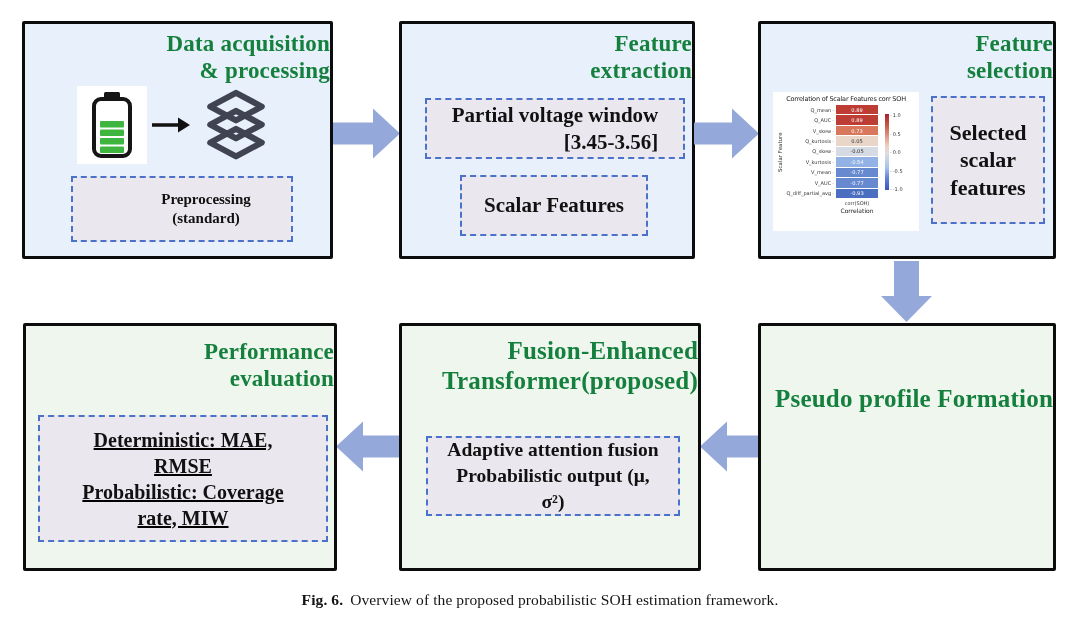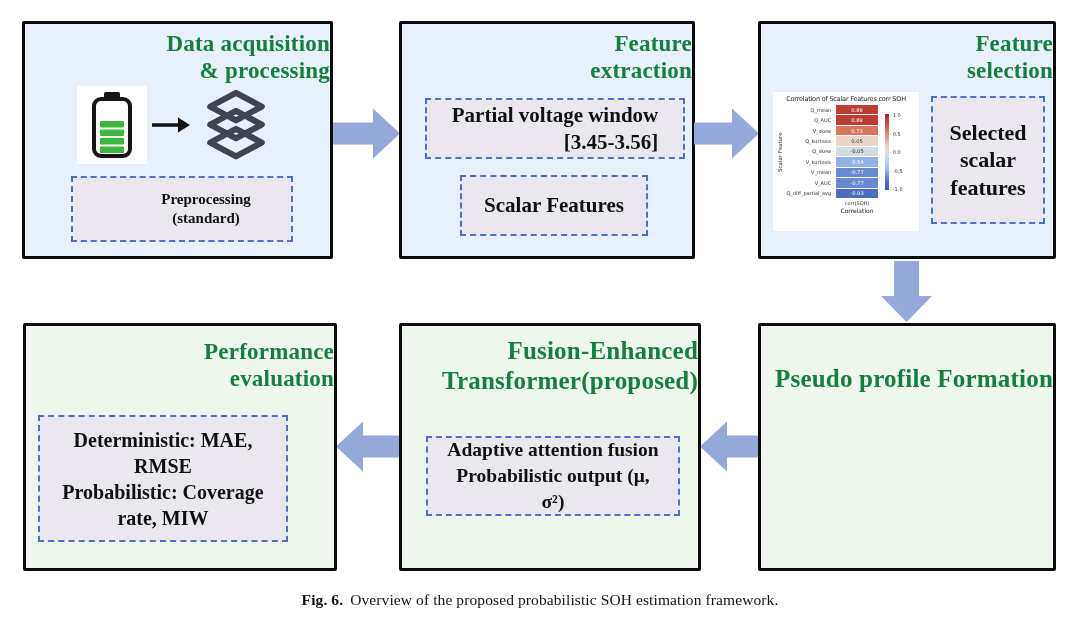--- a/index.html
+++ b/index.html
@@ -193,21 +193,21 @@
 scalar
 features</span>
     </div>
   </div>
 
   <svg class="flow-arrow" style="left:881px;top:261px;" width="51" height="61" viewBox="0 0 51 61">
     <polygon points="13,0 38,0 38,35 51,35 25.5,61 0,35 13,35" style="fill:var(--arrow)"></polygon>
   </svg>
 
   <div class="fbox bottom" style="left:758px;top:323px;width:298px;height:248px;">
-    <div class="box-title" style="padding-top:38px;font-size:25px;">Pseudo profile Formation</div>
+    <div class="box-title" style="padding-top:26px;font-size:25px;margin-top:32px;">Pseudo profile Formation</div>
   </div>
 
   <svg class="flow-arrow" style="left:700px;top:419px;" width="58" height="55" viewBox="0 0 58 55">
     <polygon points="0,27.5 27,2.5 27,16.5 58,16.5 58,38.5 27,38.5 27,52.5" style="fill:var(--arrow)"></polygon>
   </svg>
 
   <div class="fbox bottom" style="left:399px;top:323px;width:302px;height:248px;">
     <div class="box-title" style="padding-top:10px;font-size:25px;">Fusion-Enhanced
 Transformer(proposed)</div>
     <div class="inner" style="left:24px;top:110px;width:254px;height:80px;">
@@ -217,21 +217,21 @@
     </div>
   </div>
 
   <svg class="flow-arrow" style="left:336px;top:419px;" width="63" height="55" viewBox="0 0 63 55">
     <polygon points="0,27.5 27,2.5 27,16.5 63,16.5 63,38.5 27,38.5 27,52.5" style="fill:var(--arrow)"></polygon>
   </svg>
 
   <div class="fbox bottom" style="left:23px;top:323px;width:314px;height:248px;">
     <div class="box-title" style="padding-top:12px;">Performance
 evaluation</div>
-    <div class="inner" style="left:12px;top:89px;width:250px;height:127px;">
+    <div class="inner" style="left:12px;top:89px;width:290px;height:127px;text-decoration:underline;">
       <span style="font-size:20px;line-height:1.3;">Deterministic: MAE,
 RMSE
 Probabilistic: Coverage
 rate, MIW</span>
     </div>
   </div>
 
   <div class="caption">
     <span class="cap-label">Fig. 6.</span><span class="cap-text">Overview of the proposed probabilistic SOH estimation framework.</span>
   </div>

